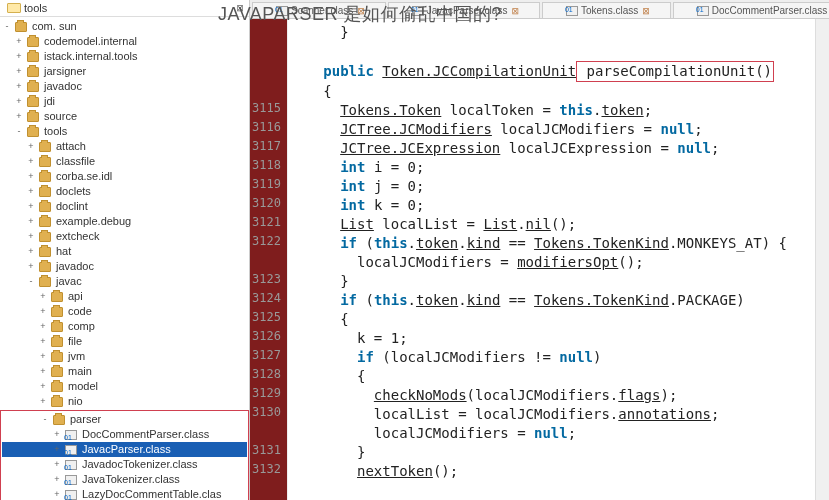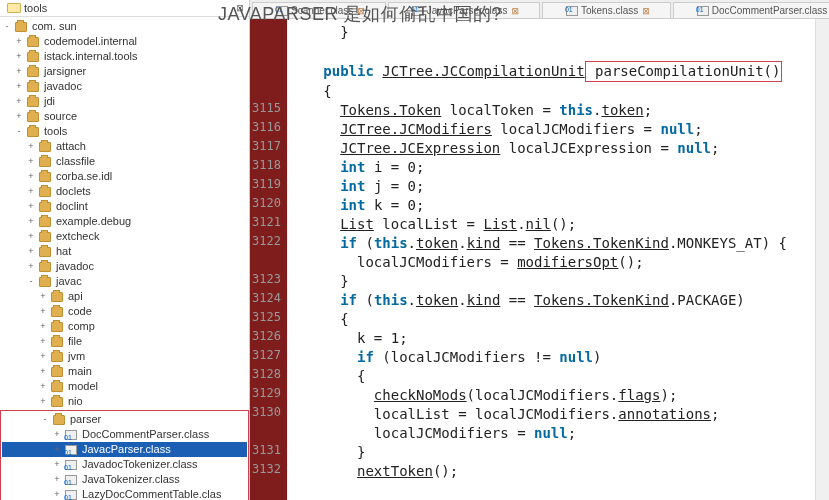--- a/index.html
+++ b/index.html
@@ -260,21 +260,21 @@
           <div>3128</div>
           <div>3129</div>
           <div>3130</div>
           <div>&nbsp;</div>
           <div>3131</div>
           <div>3132</div>
         </div>
       <div class="code" id="code">
           <div class="code-line">     }</div>
           <div class="code-line">&nbsp;</div>
-          <div class="code-line">   <span class="kw">public</span> <span class="un">JCTree.JCCompilationUnit</span><span class="method-hl"> parseCompilationUnit()</span></div>
+          <div class="code-line">   <span class="kw">public</span> <span class="un">Token.JCCompilationUnit</span><span class="method-hl"> parseCompilationUnit()</span></div>
           <div class="code-line">   {</div>
           <div class="code-line">     <span class="un">Tokens.Token</span> localToken = <span class="kw">this</span>.<span class="un">token</span>;</div>
           <div class="code-line">     <span class="un">JCTree.JCModifiers</span> localJCModifiers = <span class="kw">null</span>;</div>
           <div class="code-line">     <span class="un">JCTree.JCExpression</span> localJCExpression = <span class="kw">null</span>;</div>
           <div class="code-line">     <span class="kw">int</span> i = 0;</div>
           <div class="code-line">     <span class="kw">int</span> j = 0;</div>
           <div class="code-line">     <span class="kw">int</span> k = 0;</div>
           <div class="code-line">     <span class="un">List</span> localList = <span class="un">List</span>.<span class="un">nil</span>();</div>
           <div class="code-line">     <span class="kw">if</span> (<span class="kw">this</span>.<span class="un">token</span>.<span class="un">kind</span> == <span class="un">Tokens.TokenKind</span>.MONKEYS_AT) {</div>
           <div class="code-line">       localJCModifiers = <span class="un">modifiersOpt</span>();</div>

